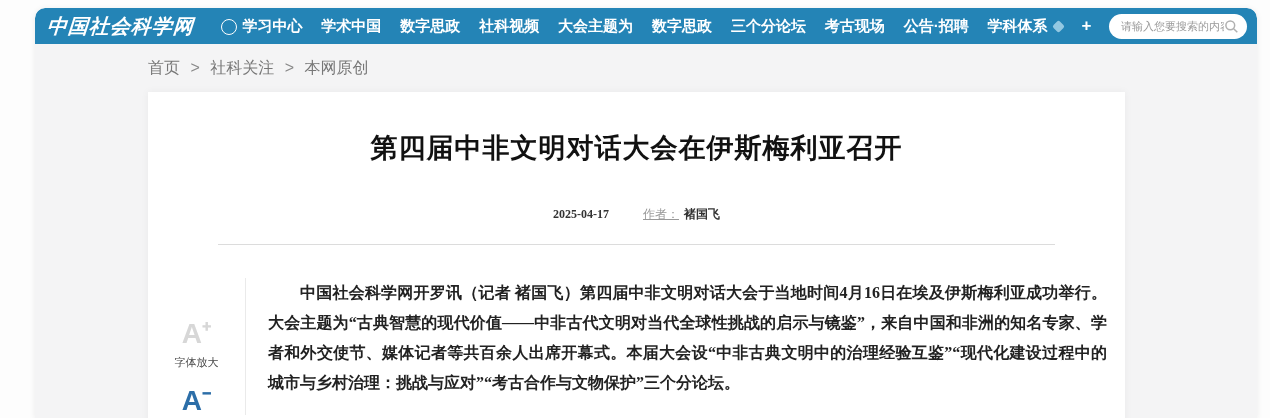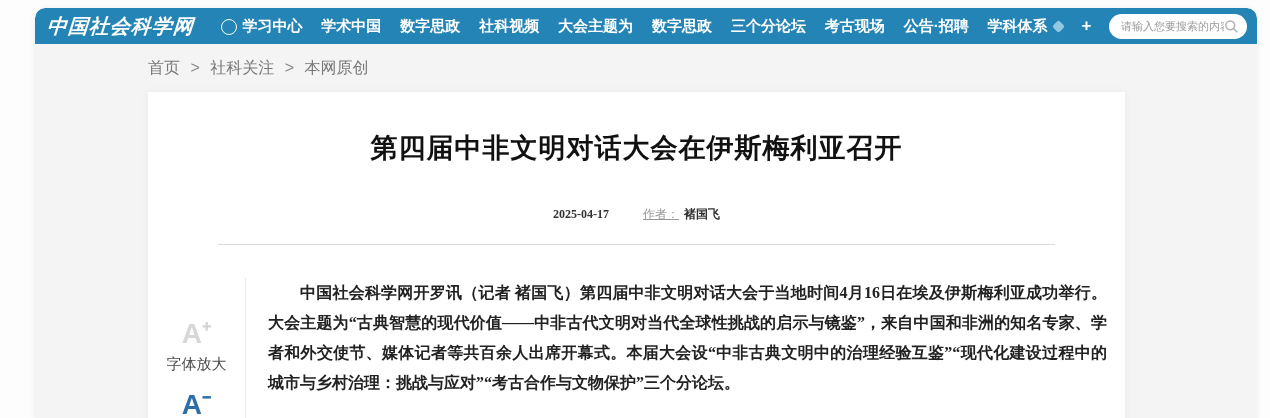--- a/index.html
+++ b/index.html
@@ -157,21 +157,21 @@
   }
   .font-bigger {
     font-size: 28px;
     font-weight: 700;
     color: #d7d7d7;
     line-height: 1;
     cursor: pointer;
   }
   .font-rail-label {
     margin-top: 7px;
-    font-size: 15px;
+    font-size: 11px;
     color: #4a4a4a;
     cursor: pointer;
   }
   .font-smaller {
     margin-top: 17px;
     font-size: 28px;
     font-weight: 700;
     color: #2c6ea8;
     line-height: 1;
     cursor: pointer;

